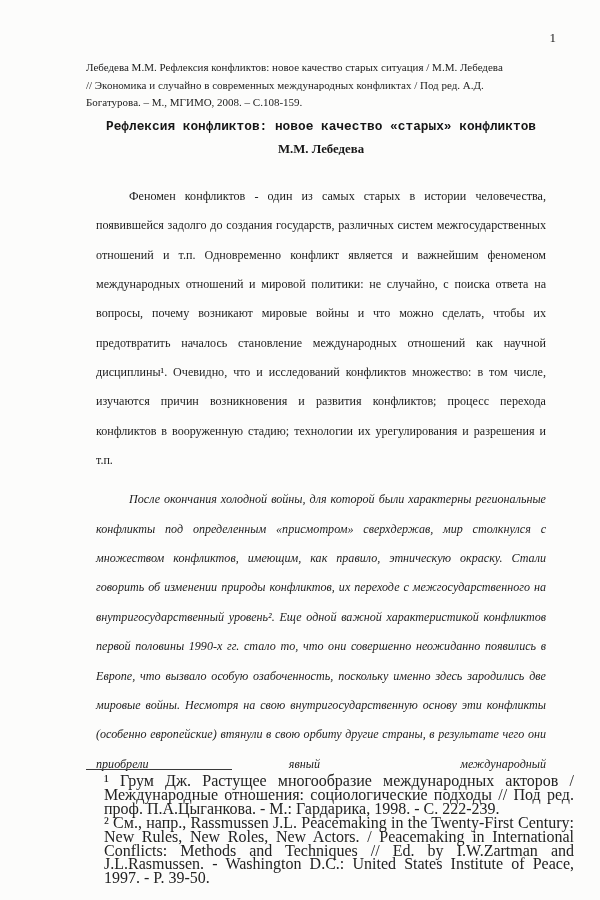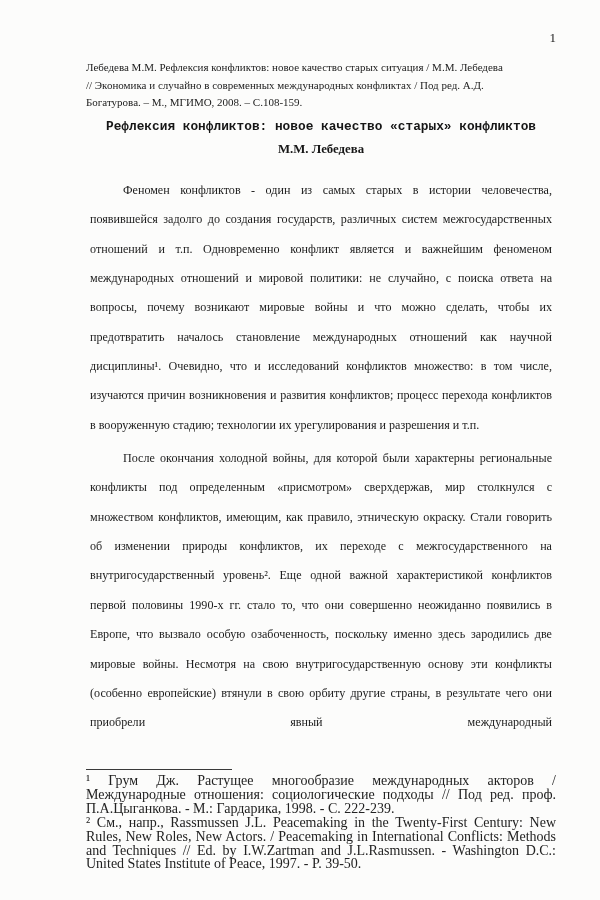--- a/index.html
+++ b/index.html
@@ -62,41 +62,42 @@
   .body-text {
     position: absolute;
     top: 172px;
     left: 86px;
     width: 470px;
     font-size: 12.1px;
     line-height: 29.35px;
     color: #1c1c1c;
   }
   .para {
-    margin: 4px;
+    margin: 10px;
     text-align: justify;
     text-indent: 33px;
   }
   .para.continues {
     text-align-last: justify;
+    font-style: italic;
   }
   .footnote-rule {
     position: absolute;
     top: 769px;
     left: 86px;
     width: 146px;
     height: 0;
     border-top: 1.4px solid #3a3a3a;
   }
   .footnotes {
     position: absolute;
     top: 774px;
-    left: 86px;
+    left: 104px;
     width: 470px;
-    font-size: 14px;
+    font-size: 16px;
     line-height: 13.9px;
     color: #222;
   }
   .footnote {
     margin: 0;
     text-align: justify;
   }
 </style>
 </head>
 <body>

